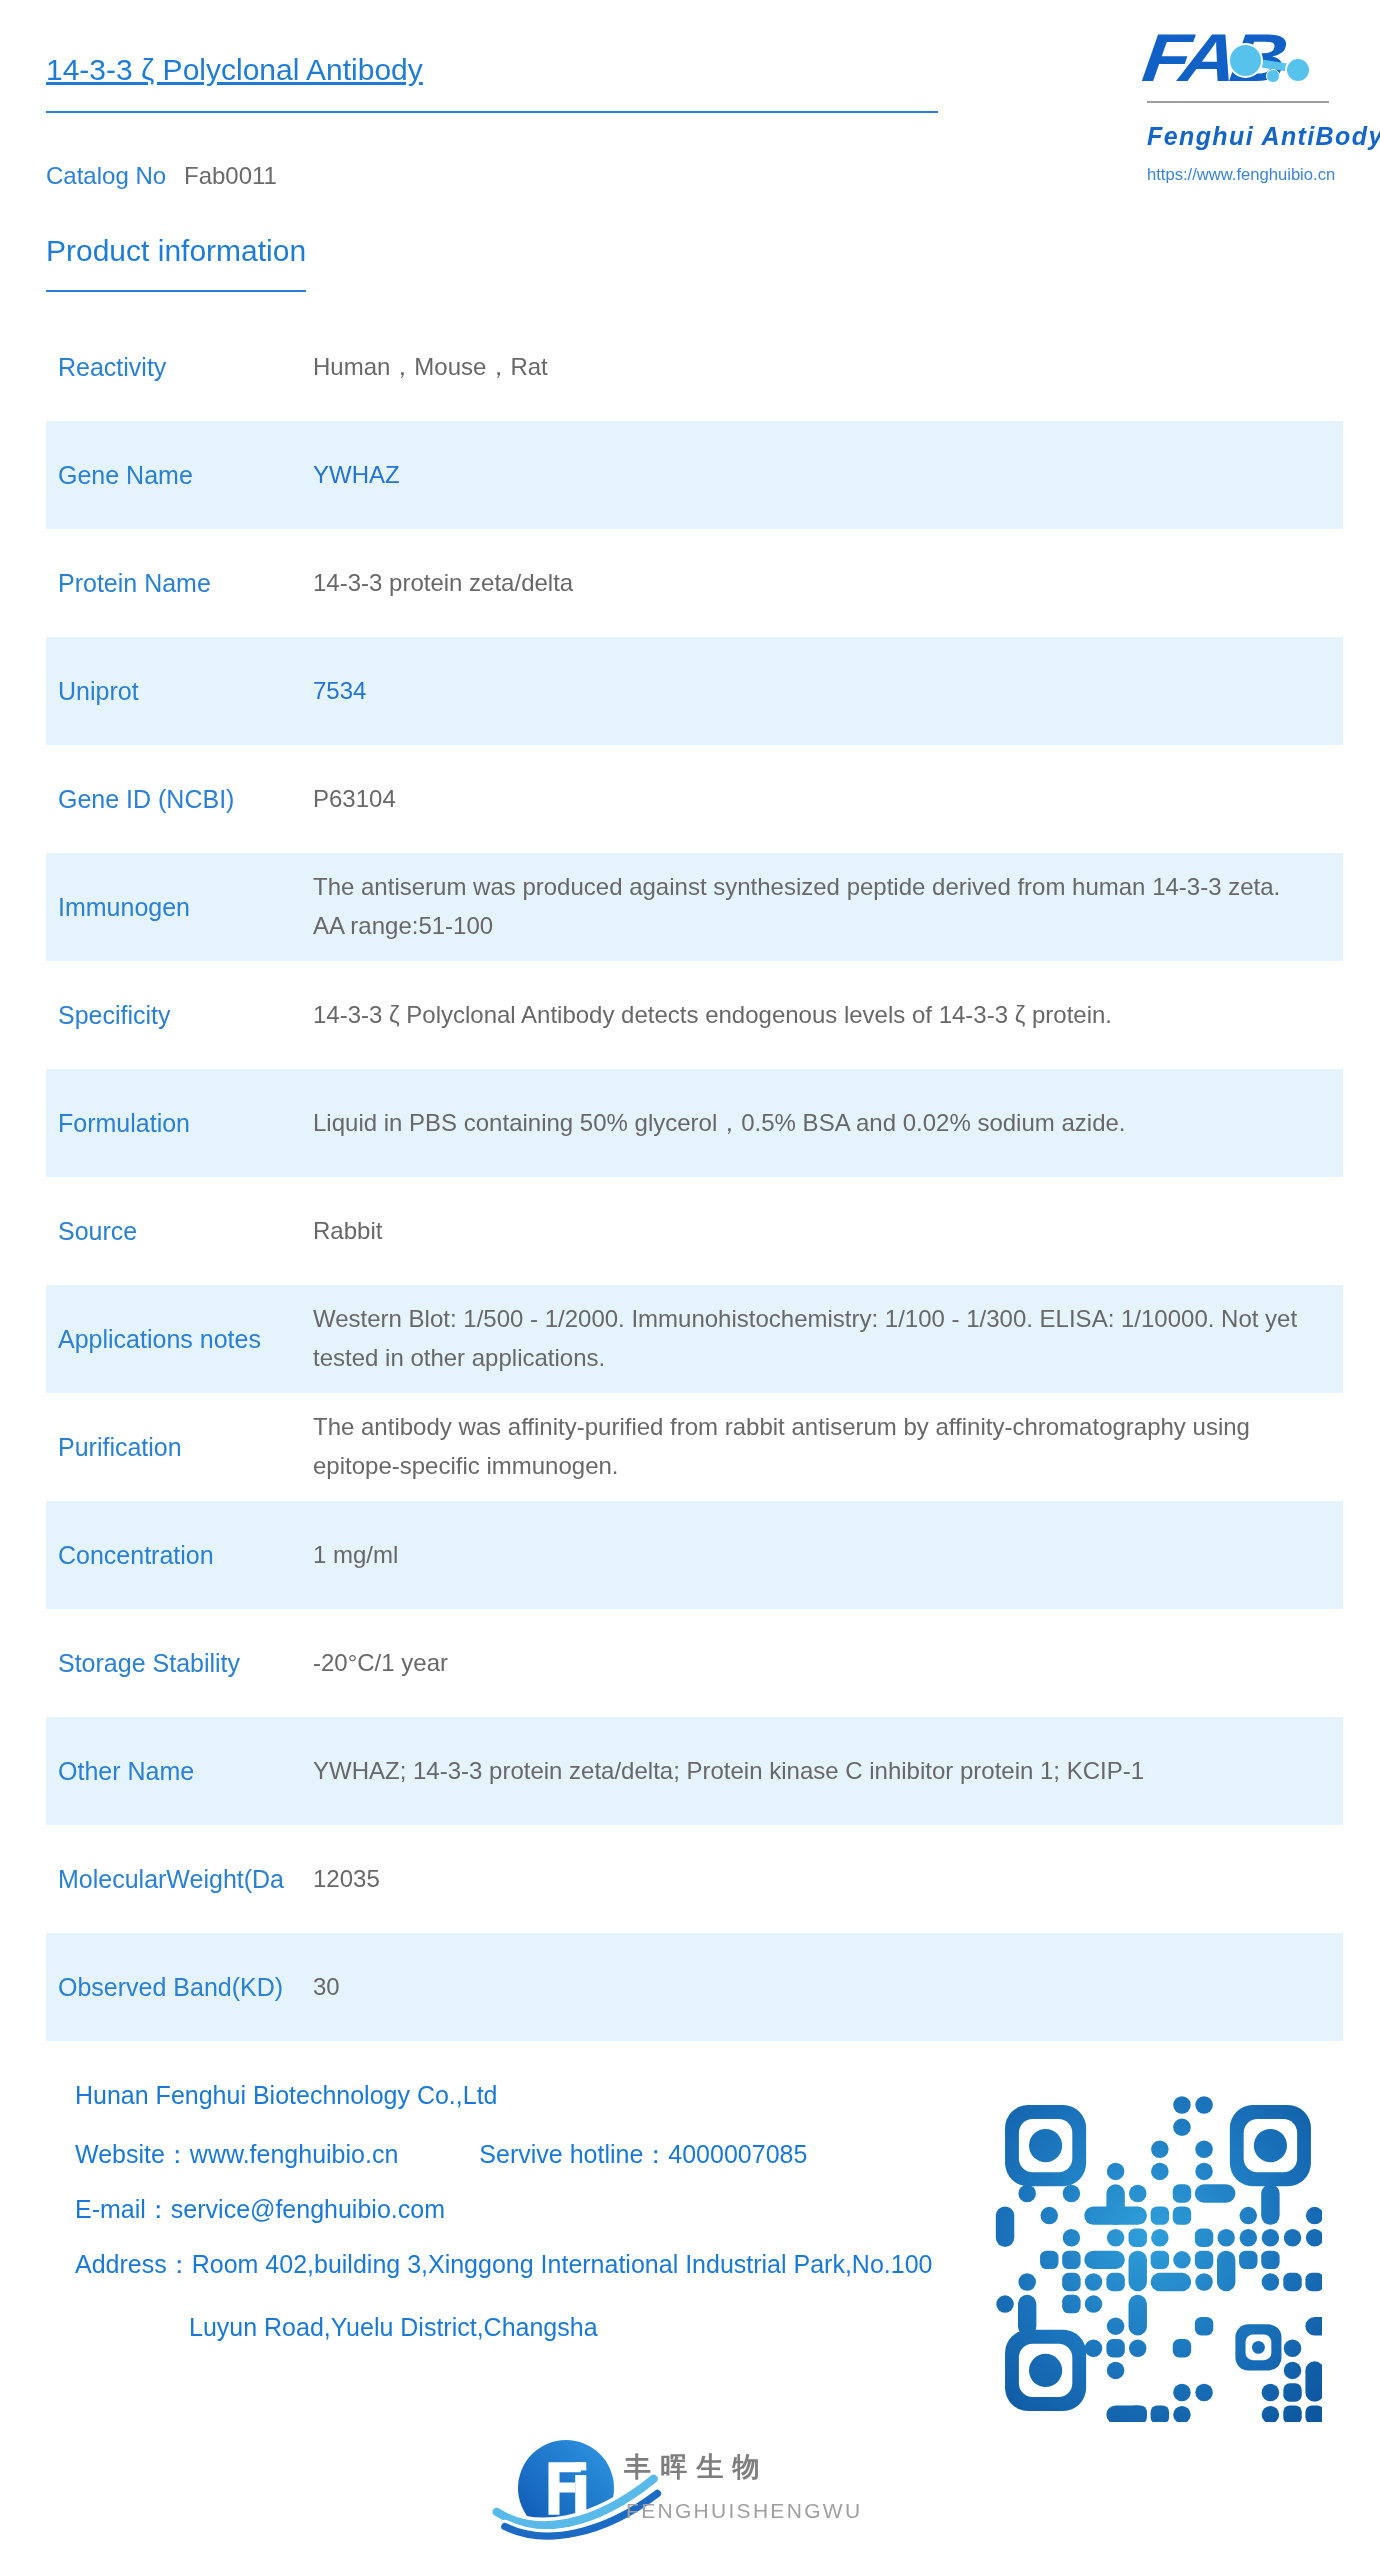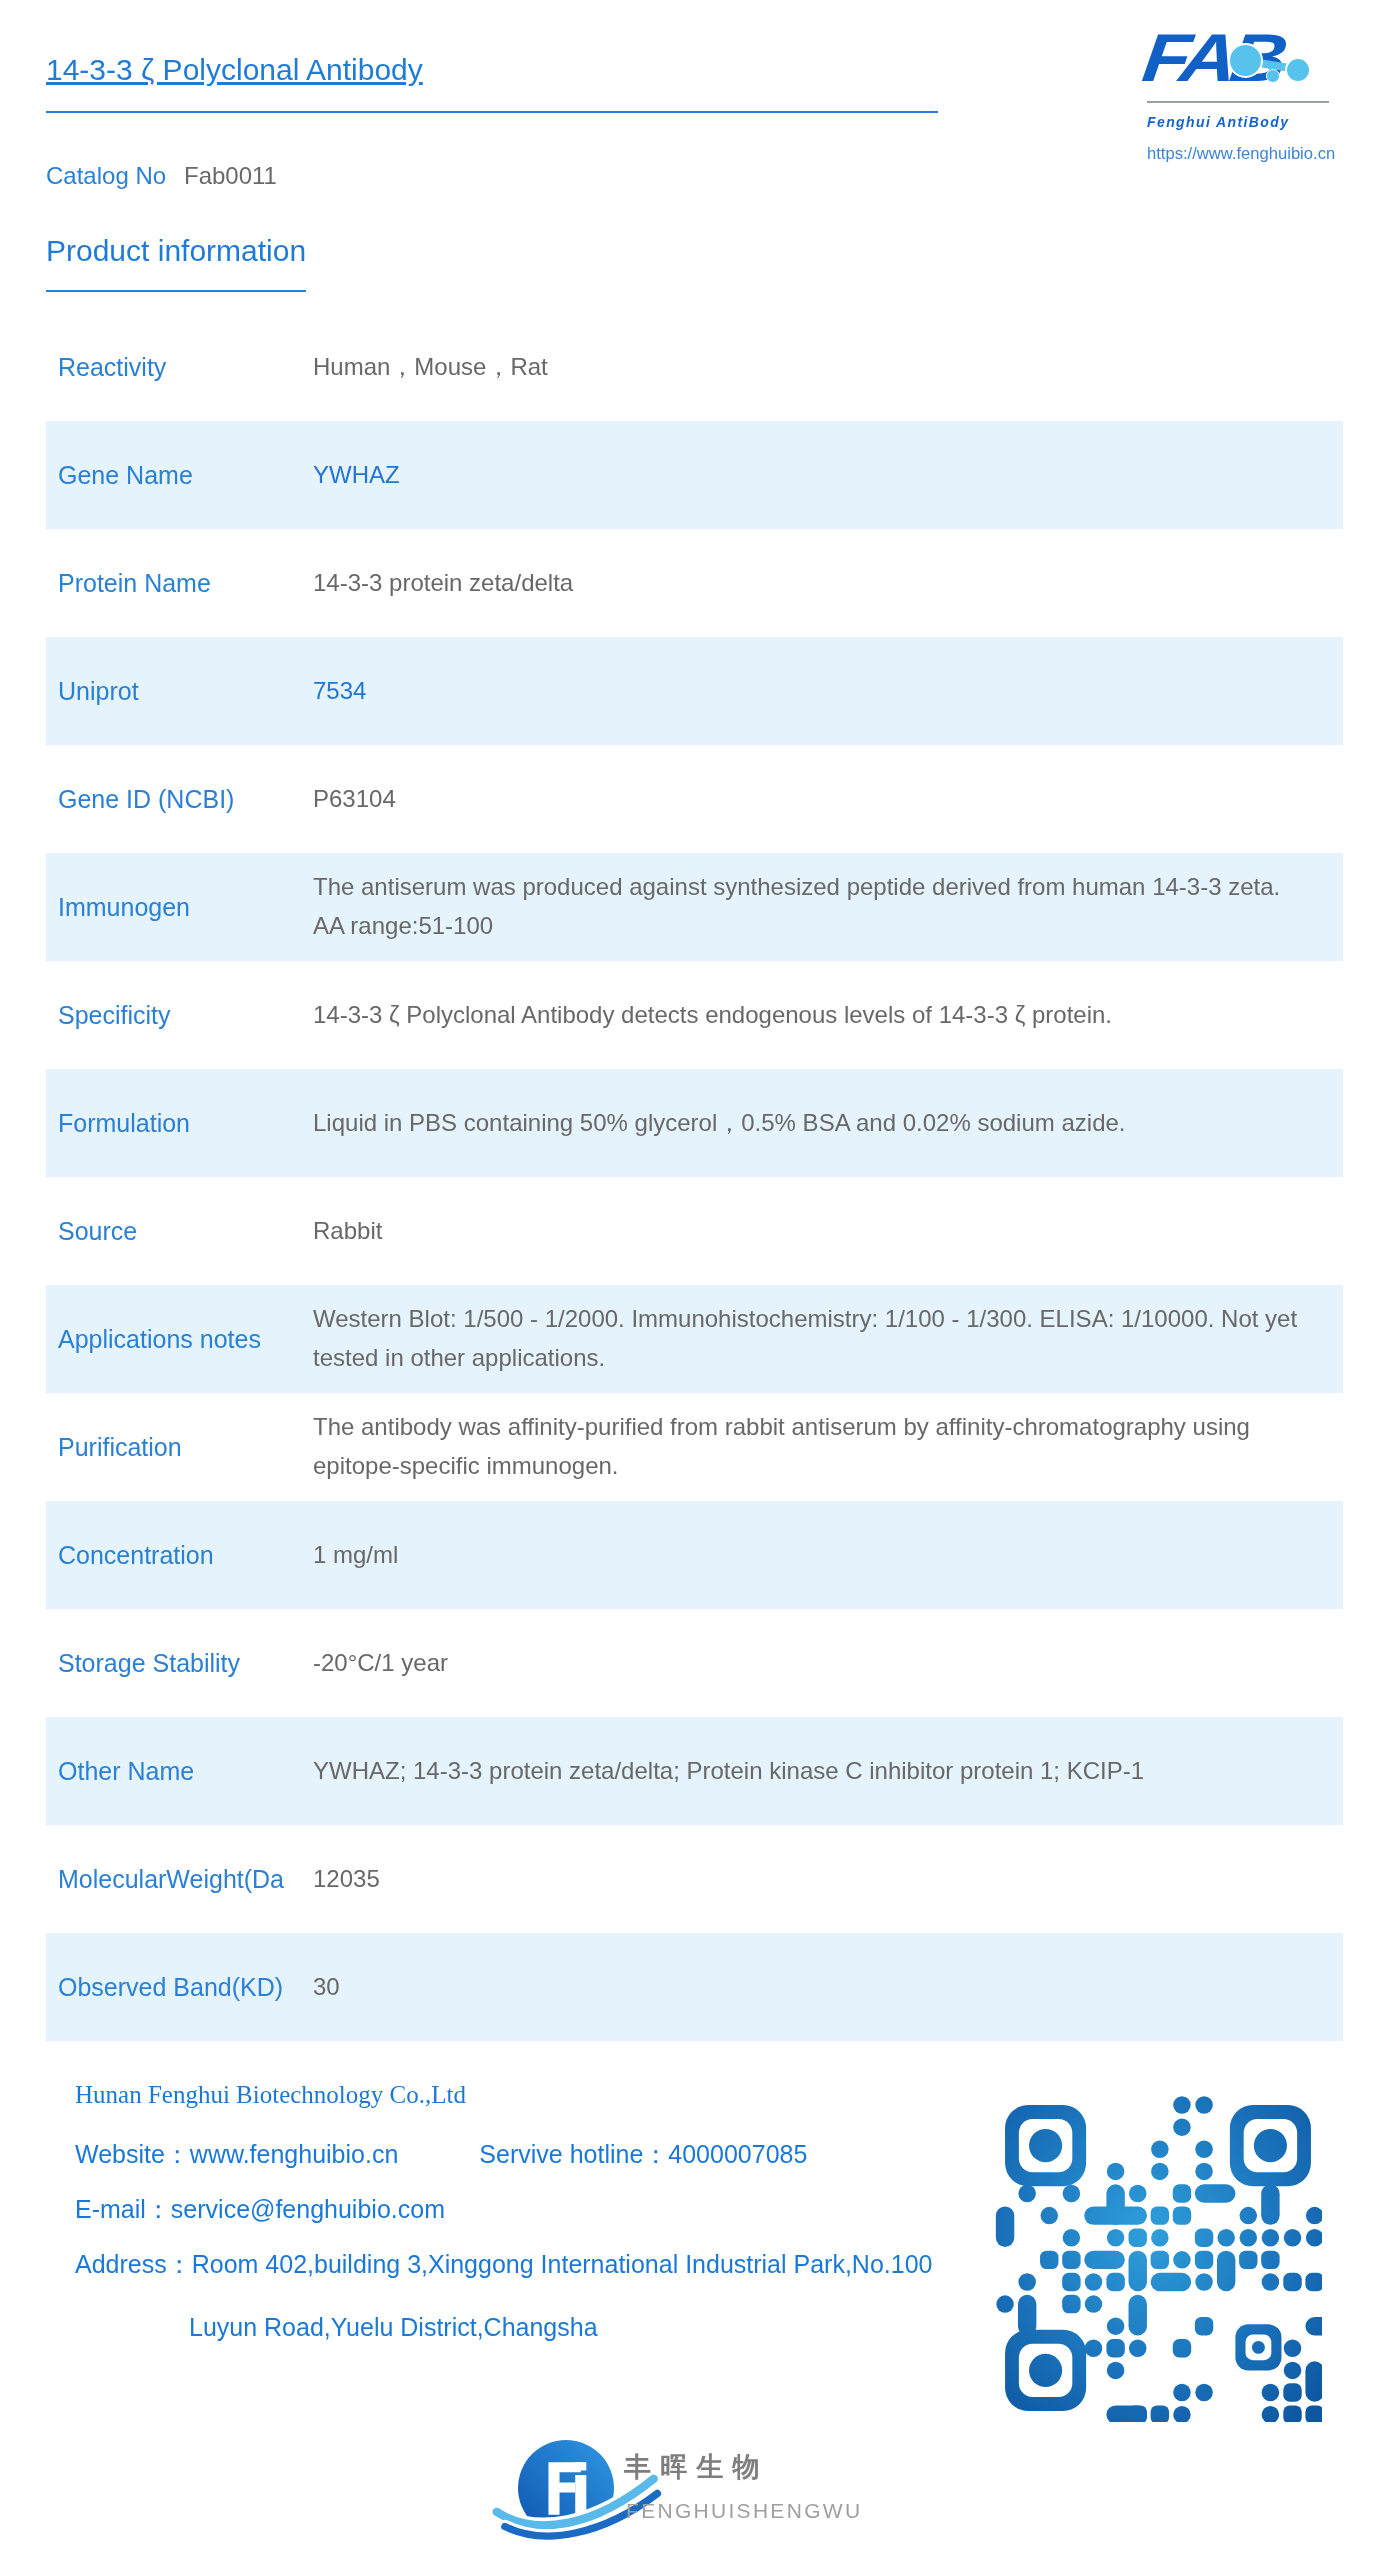--- a/index.html
+++ b/index.html
@@ -24,21 +24,21 @@
     transform:skewX(-7deg) scale(1.02,0.88); transform-origin:left top;
   }
   .mol-bond { position:absolute; left:96px; top:33px; width:57px; height:8.3px;
     background:#57c3ec; border-radius:4.6px; transform:rotate(9deg); }
   .mol { position:absolute; border-radius:50%; background:#57c3ec; border:2.8px solid #ffffff; }
   .mol1 { left:81px;  top:14.7px; width:35px; height:35px; }
   .mol2 { left:138px; top:28.5px; width:26px; height:26px; }
   .mol3 { left:119px; top:41px; width:14px; height:14px; border-width:1.8px; }
   .logo-divider { margin-top:7.4px; width:182px; height:1.8px; background:#9aa0a6; }
   .logo-subtitle {
-    margin-top:11px; font-size:14px; font-weight:bold; font-style:italic;
+    margin-top:19px; font-size:25px; font-weight:bold; font-style:italic;
     color:#1565c9; letter-spacing:1.4px; white-space:nowrap;
   }
   .logo-url { margin-top:14px; font-size:16.6px; color:#3c85d6; white-space:nowrap; }
 
   .catalog-line { position:absolute; left:46px; top:162px; font-size:24px; }
   .catalog-label { color:#2a80d4; display:inline-block; width:138px; }
   .catalog-value { color:#6a6a6a; }
 
   .section-title {
     position:absolute; left:46px; top:234px; font-size:30px; color:#1e7cd6;
@@ -48,21 +48,21 @@
   
   .product-table { position:absolute; left:46px; top:313px; width:1297px; }
   .trow { display:flex; align-items:center; min-height:108px; background:#ffffff; }
   .trow.alt { background:#e5f3fc; }
   .tlabel { width:267px; flex-shrink:0; padding-left:12px; font-size:25px; color:#2a80d4; }
   .tvalue { width:994px; font-size:24px; color:#686868; line-height:1.62; }
   .tvalue.link { color:#2374d4; }
 
   
   .f-line { position:absolute; left:75px; font-size:25px; color:#1a79d8; white-space:nowrap; }
-  .f-company  { top:2081px;font-family:Liberation Serif, serif; }
+  .f-company  { top:2081px; }
   .f-web      { top:2138px; }
   .f-email    { top:2193px; }
   .f-address  { top:2248px; }
   .f-address2 { top:2313px; left:189px; }
   .f-gap { margin-left:81px; }
 
   .qr { position:absolute; left:994px; top:2094px; width:328px; height:328px; }
 
   
   .brand-circle {

